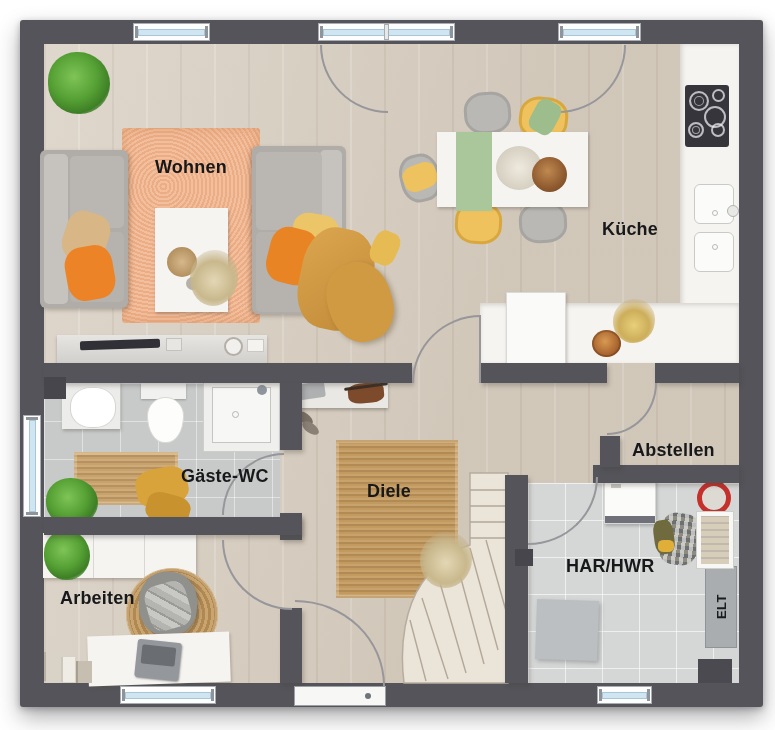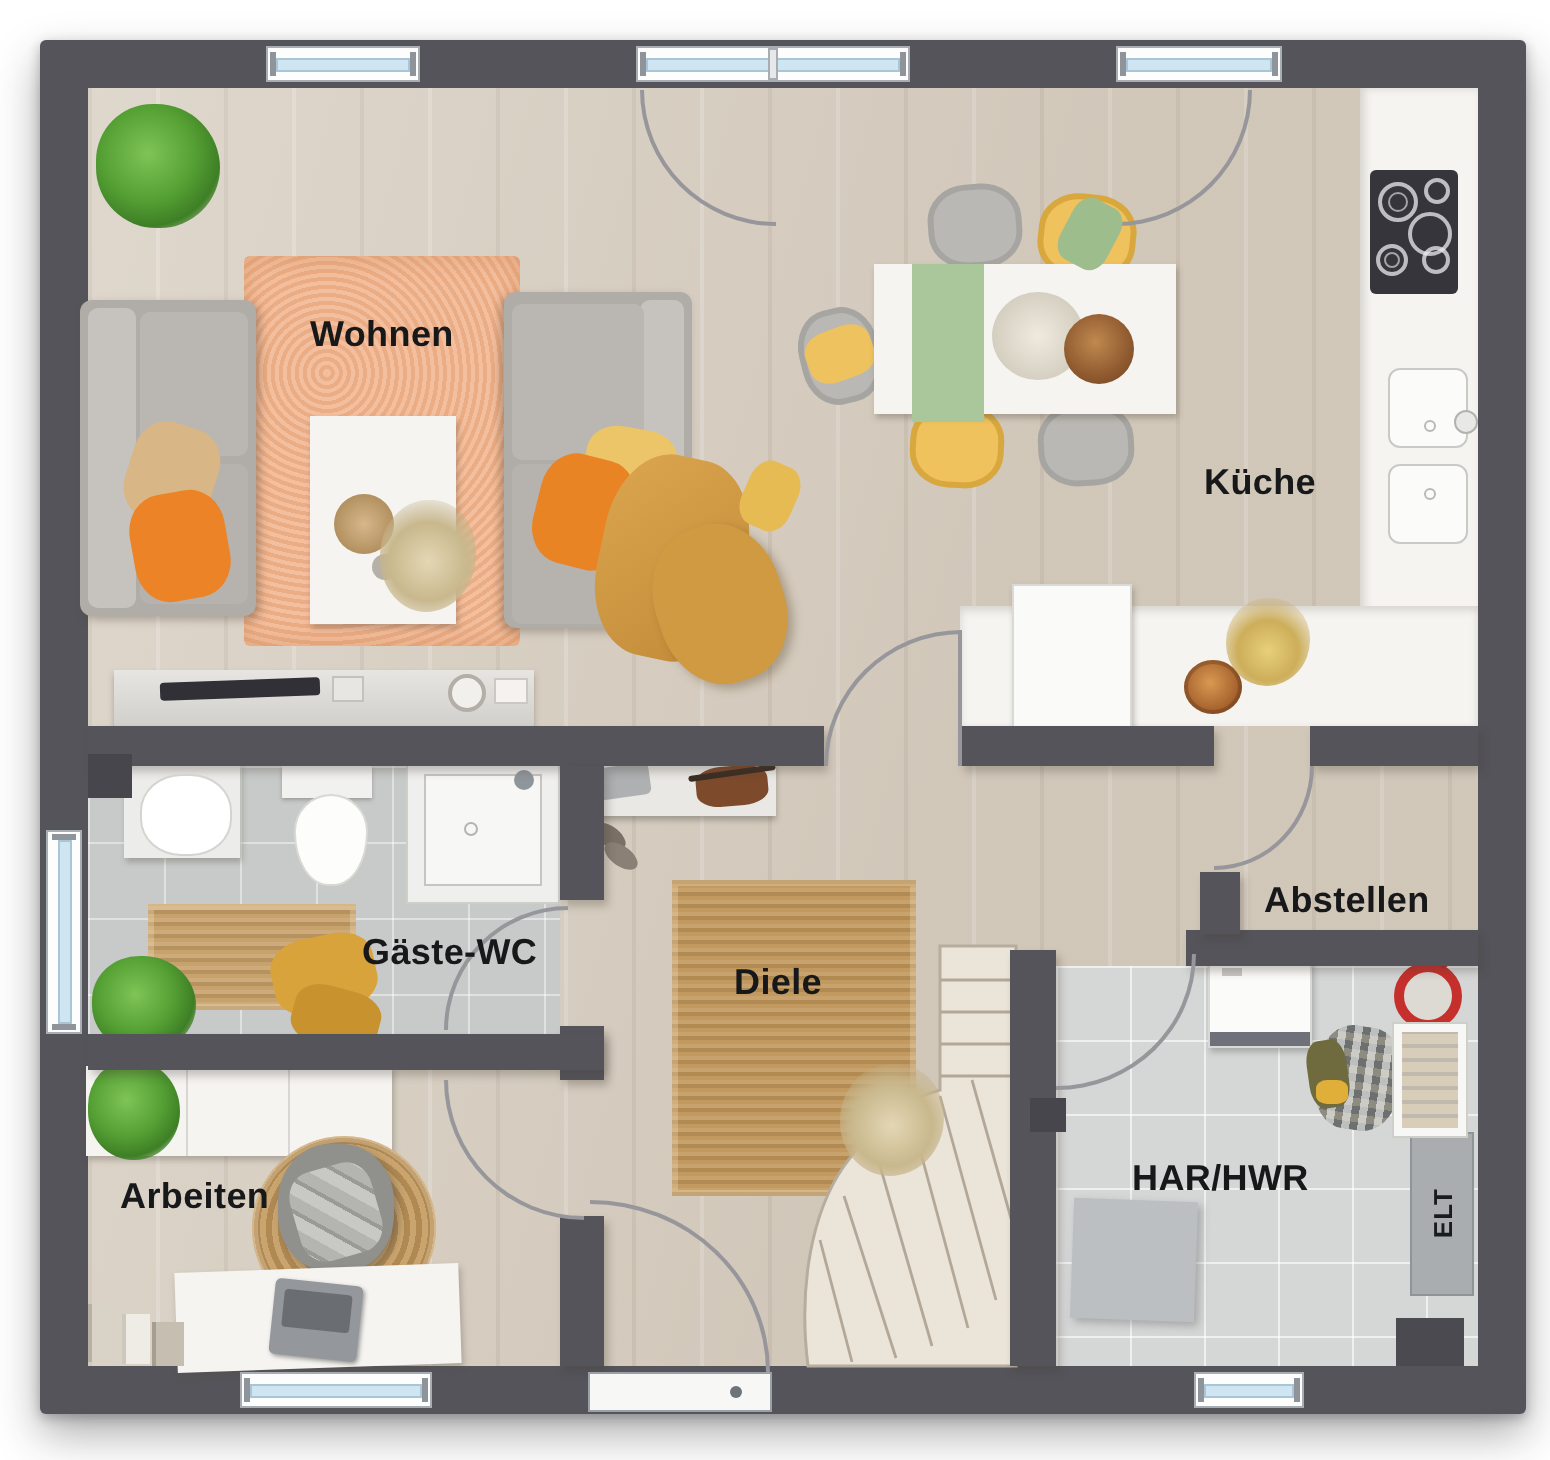--- a/index.html
+++ b/index.html
@@ -240,19 +240,19 @@
   <div class="furn" style="left:696px;top:511px;width:38px;height:58px;background:#f7f7f5;border:1px solid #cfcfca;box-sizing:border-box;z-index:3;">
     <span class="abs" style="left:4px;top:4px;right:4px;bottom:4px;background:repeating-linear-gradient(0deg,#d8cdb8 0 5px,rgba(90,70,40,.35) 5px 7px);"></span>
   </div>
   <div class="elt-cab">
     <span class="elt-label">ELT</span>
   </div>
   <div class="furn" style="left:536px;top:600px;width:62px;height:60px;background:#bcbfc1;transform:rotate(2deg);box-shadow:2px 2px 4px rgba(80,80,85,.35);"></div>
   <div class="furn" style="left:698px;top:659px;width:34px;height:24px;background:#4a4a50;z-index:3;"></div>
 
   <div class="room-label" style="left:155px;top:158px;">Wohnen</div>
-  <div class="room-label" style="left:602px;top:232px;">Küche</div>
+  <div class="room-label" style="left:602px;top:220px;">Küche</div>
   <div class="room-label" style="left:181px;top:467px;">Gäste-WC</div>
   <div class="room-label" style="left:367px;top:482px;">Diele</div>
   <div class="room-label" style="left:632px;top:441px;">Abstellen</div>
   <div class="room-label" style="left:60px;top:589px;">Arbeiten</div>
-  <div class="room-label" style="left:566px;top:580px;">HAR/HWR</div>
+  <div class="room-label" style="left:566px;top:557px;">HAR/HWR</div>
 </div>
 
 </body></html>

